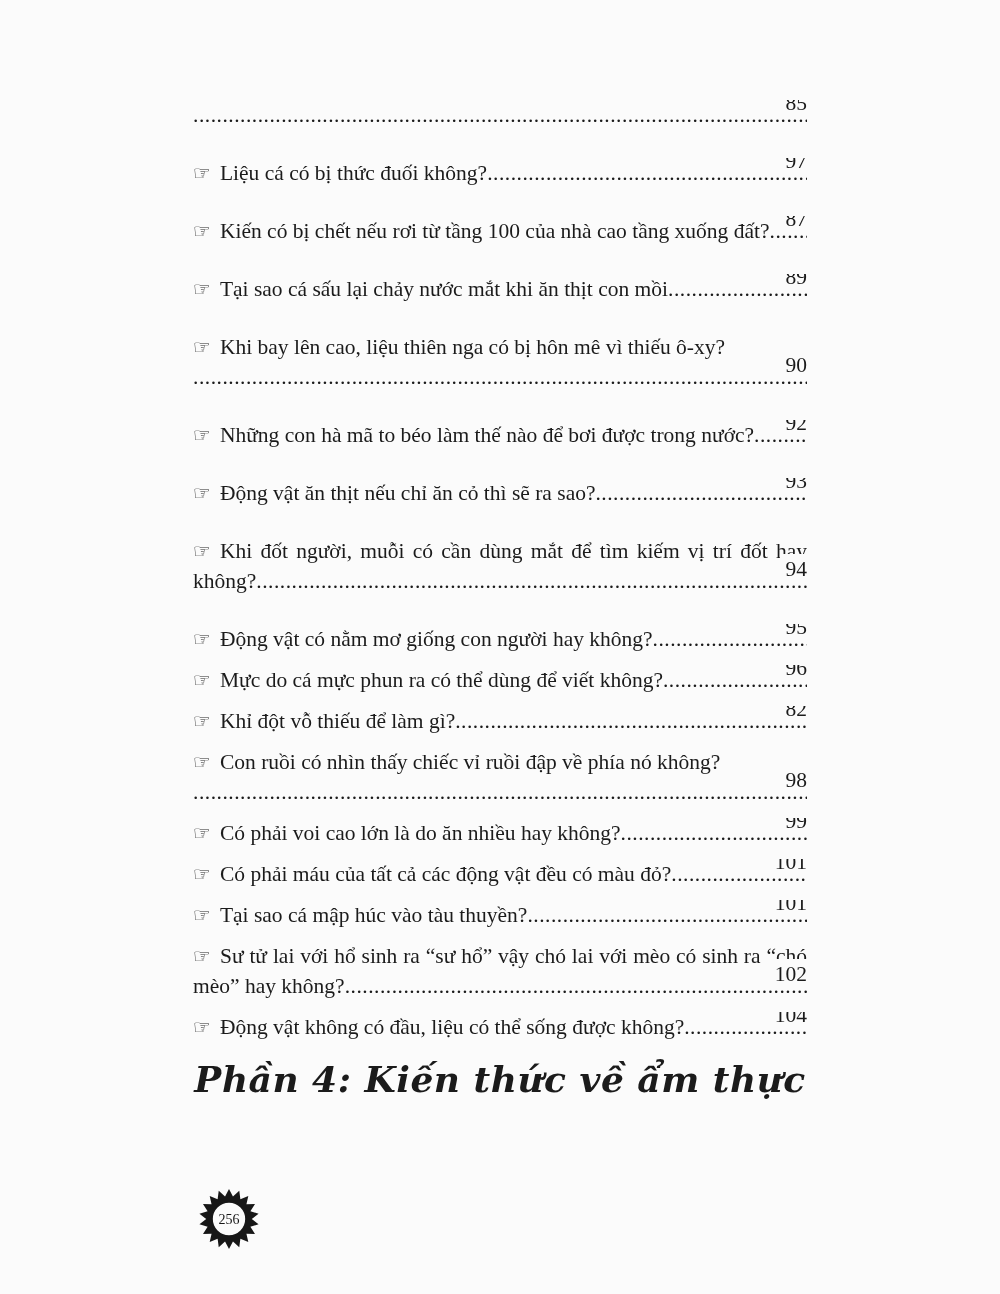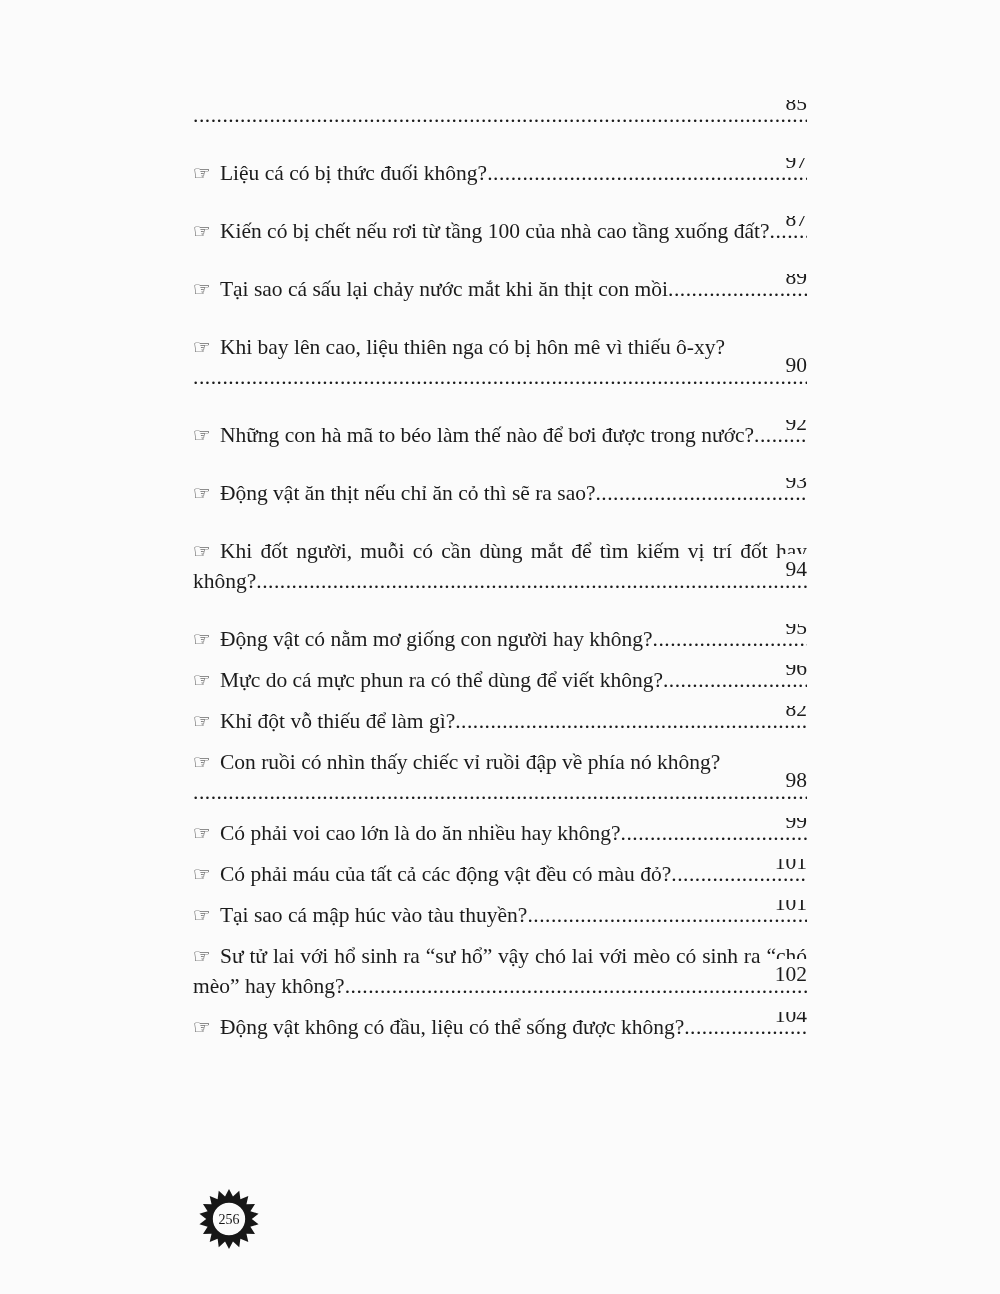--- a/index.html
+++ b/index.html
@@ -125,20 +125,21 @@
     <span class="hand">☞</span><span class="txt">Tại sao cá mập húc vào tàu thuyền?</span><span class="dots" aria-hidden="true">................................................................................................................................................................................................................................................</span><span class="pg">101</span>
   </div>
       <div class="entry">
     <span class="hand">☞</span><span class="txt">Sư tử lai với hổ sinh ra “sư hổ” vậy chó lai với mèo có sinh ra “chó mèo” hay không?</span><span class="dots" aria-hidden="true">................................................................................................................................................................................................................................................</span><span class="pg">102</span>
   </div>
       <div class="entry">
     <span class="hand">☞</span><span class="txt">Động vật không có đầu, liệu có thể sống được không?</span><span class="dots" aria-hidden="true">................................................................................................................................................................................................................................................</span><span class="pg">104</span>
   </div>
     </div>
 
+  <h2 class="heading">Phần 4: Kiến thức về ẩm thực</h2>
 
   <svg class="badge" viewBox="0 0 64 64">
     <polygon id="burst-poly" fill="#171717" points="32.00,1.00 36.08,8.86 42.60,2.87 43.75,11.65 51.93,8.25 50.00,16.89 58.85,16.50 54.08,23.96 62.53,26.62 55.50,32.00 62.53,37.38 54.08,40.04 58.85,47.50 50.00,47.11 51.93,55.75 43.75,52.35 42.60,61.13 36.08,55.14 32.00,63.00 27.92,55.14 21.40,61.13 20.25,52.35 12.07,55.75 14.00,47.11 5.15,47.50 9.92,40.04 1.47,37.38 8.50,32.00 1.47,26.62 9.92,23.96 5.15,16.50 14.00,16.89 12.07,8.25 20.25,11.65 21.40,2.87 27.92,8.86"></polygon>
     <circle cx="32" cy="32" r="17.5" fill="#fbfbfb" stroke="#171717" stroke-width="1.6"></circle>
     <text x="32" y="37.5" text-anchor="middle" font-size="14.5" fill="#171717">256</text>
   </svg>
 
 </div>
 
 </body></html>

